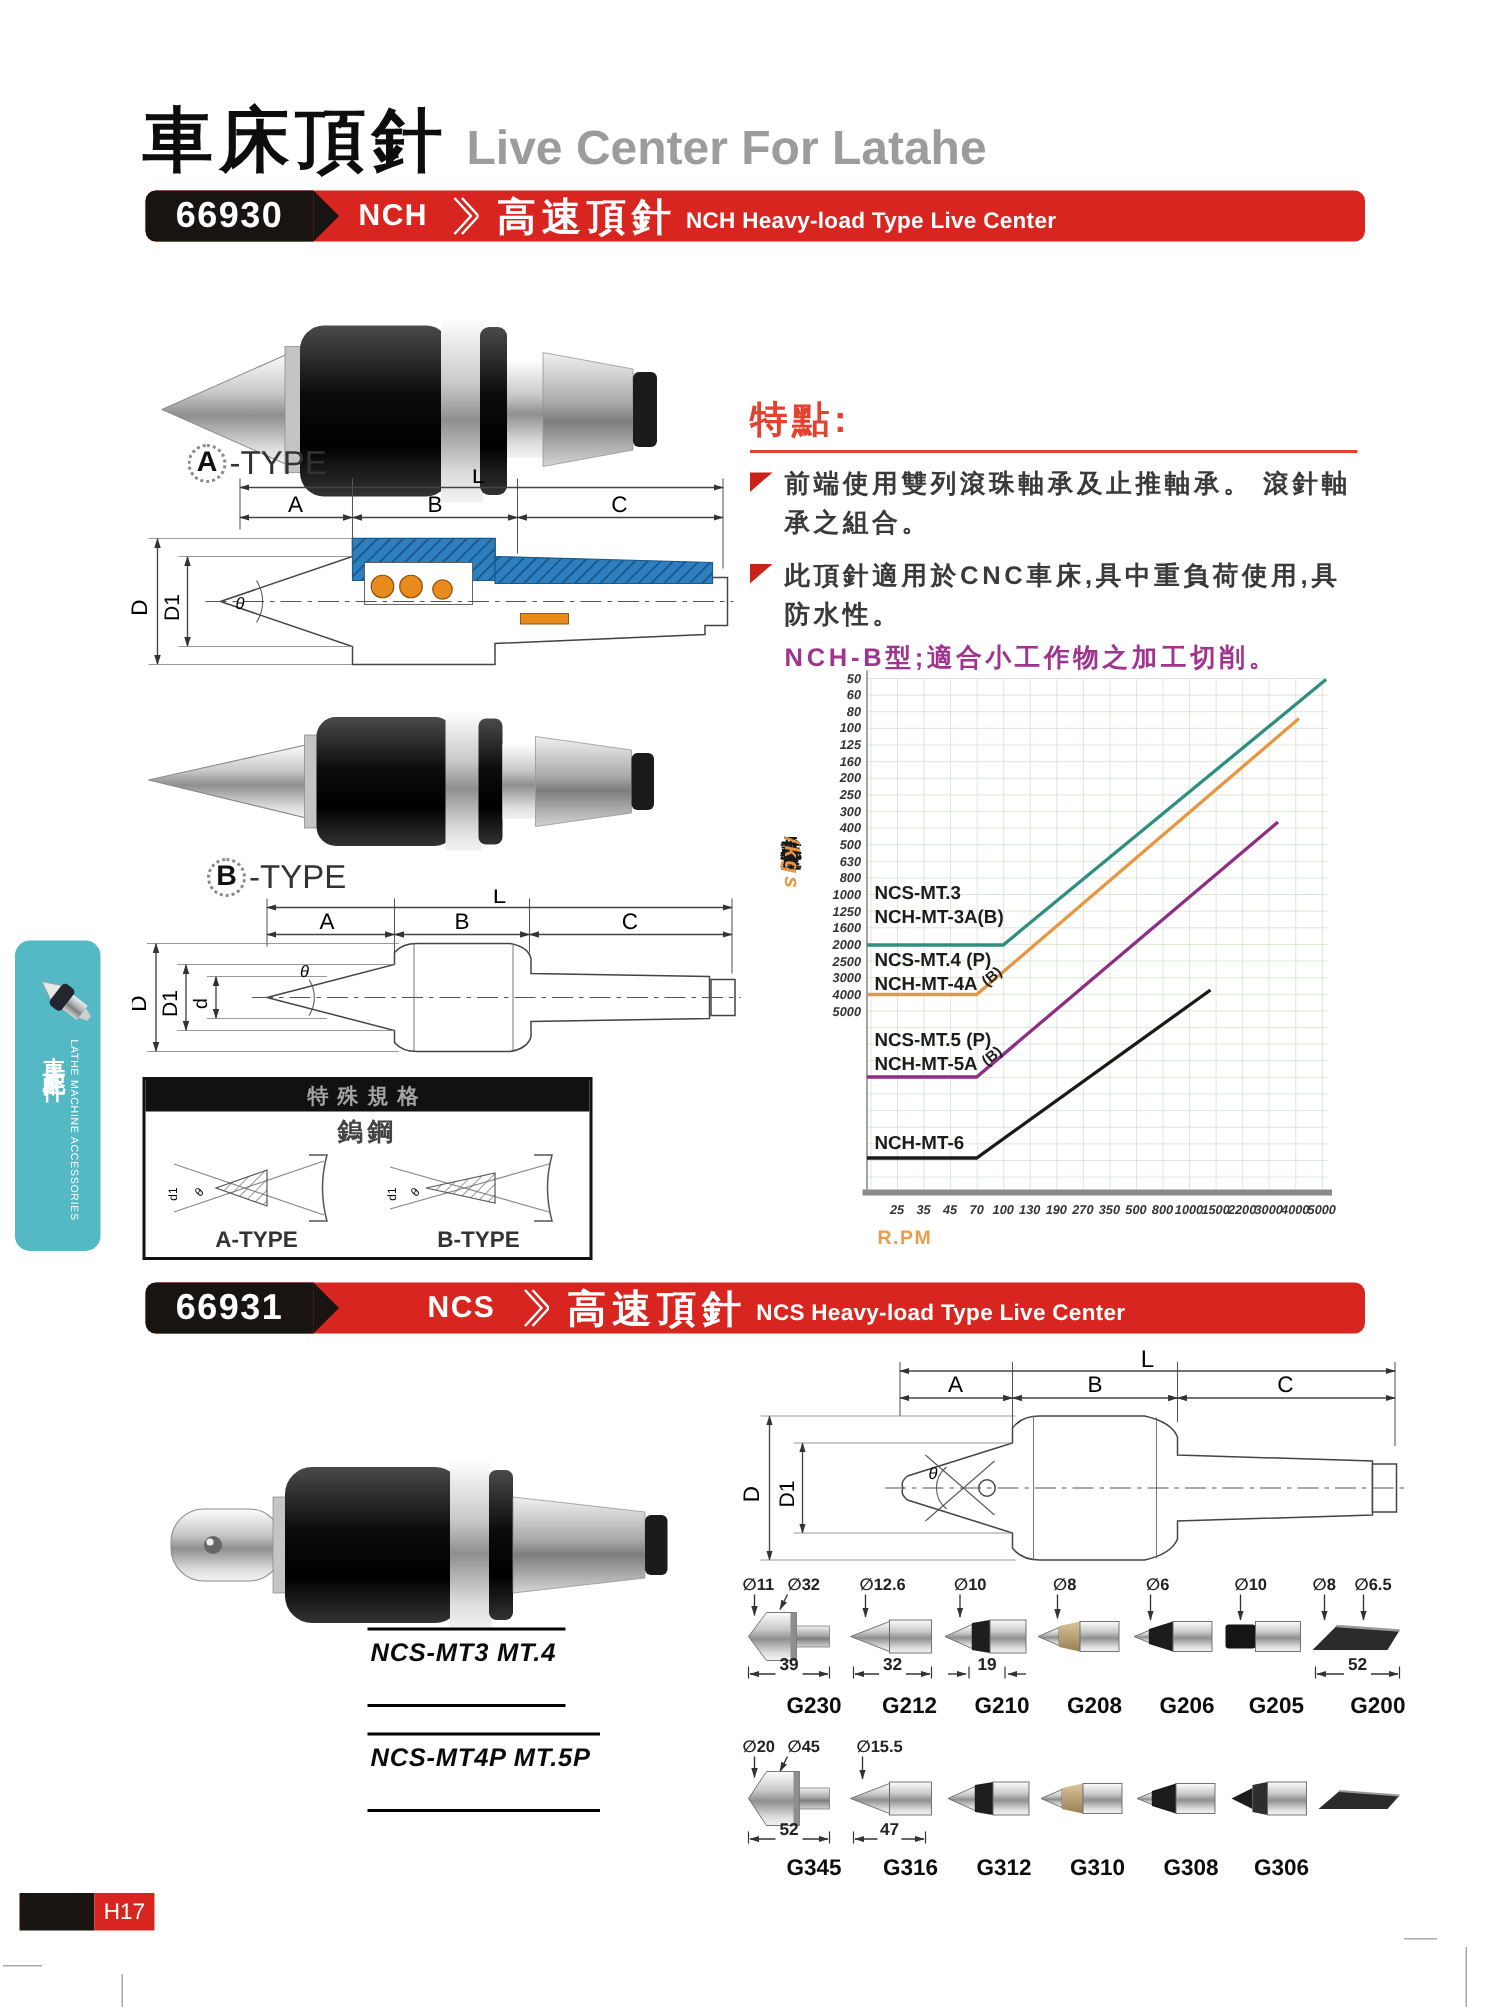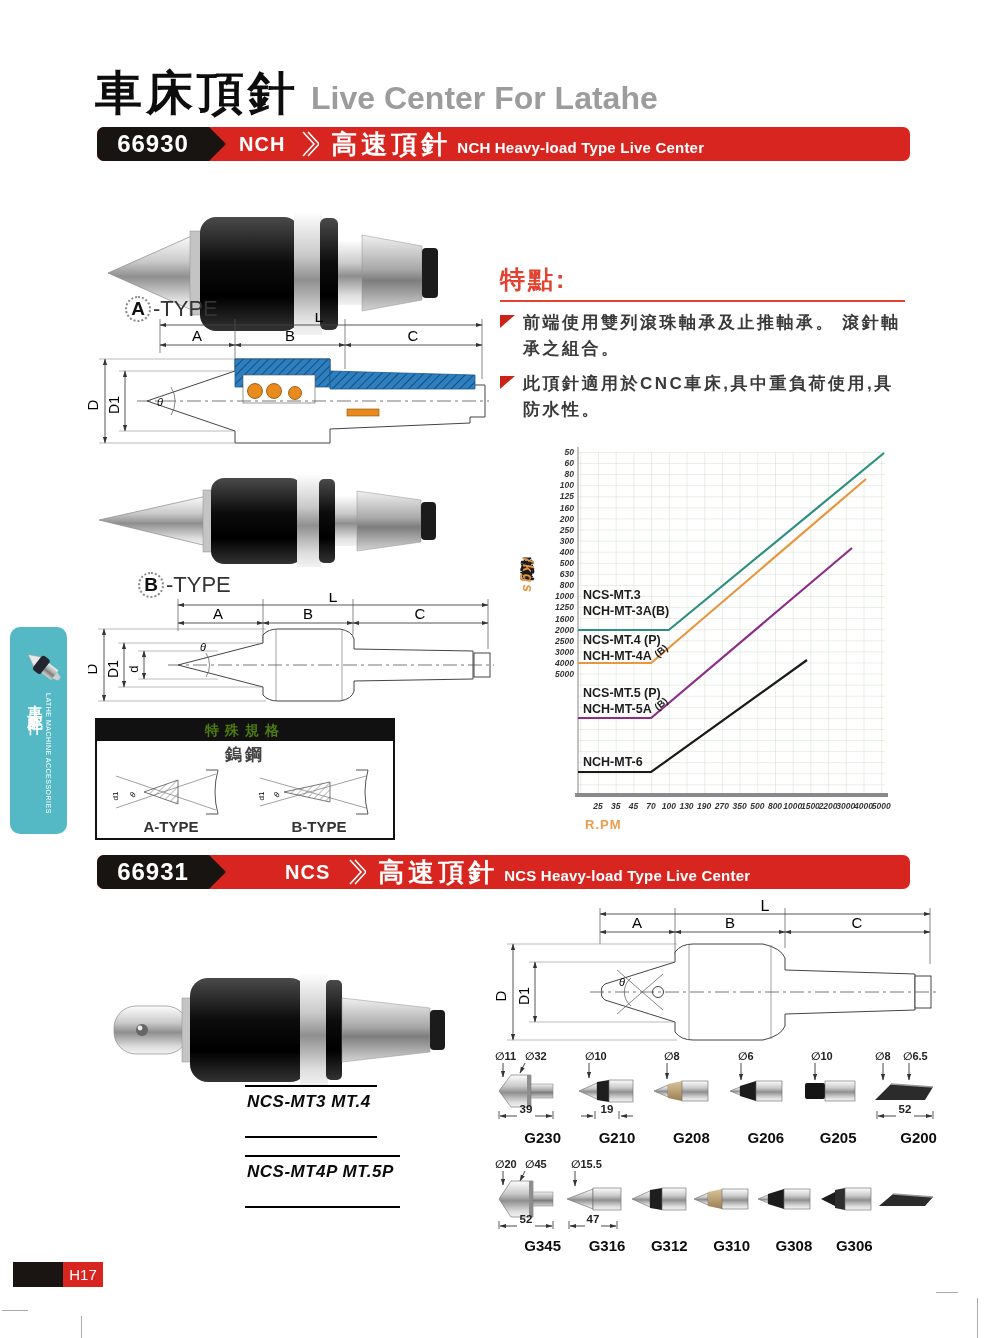--- a/index.html
+++ b/index.html
@@ -36,21 +36,21 @@
   .chart-ylabel { position:absolute; left:519px; top:546px; writing-mode:vertical-rl; font-size:14px; font-weight:700; color:#1a1a1a; letter-spacing:2px; }
   .chart-ylabel .unit { color:#e8963f; font-style:italic; font-weight:800; }
   .chart-xlabel { position:absolute; left:585px; top:817px; color:#eb9d4e; font-size:13px; font-weight:700; letter-spacing:1px; }
   .chart-svg text { font-family:"Liberation Sans","DejaVu Sans",sans-serif; }
   .tick-t { font-size:8.5px; font-weight:700; font-style:italic; fill:#333; }
   .ser-t  { font-size:12.5px; font-weight:700; fill:#1c1c1c; }
   .sup-t  { font-size:10px; font-weight:700; fill:#1c1c1c; }
 
   
   .special-box { position:absolute; left:95px; top:718px; width:300px; height:122px; border:2px solid #111; background:#fff; }
-  .special-head { background:#111; color:#4d7c0f; text-align:center; font-size:14px; font-weight:700; letter-spacing:6px; height:21px; line-height:21px; }
+  .special-head { background:#111; color:#a3a3a3; text-align:center; font-size:14px; font-weight:700; letter-spacing:6px; height:21px; line-height:21px; }
   .special-mat { text-align:center; font-size:17px; font-weight:700; color:#444; letter-spacing:3px; margin-top:2px; }
   .special-row { display:flex; justify-content:space-around; }
   .special-cell { text-align:center; }
   .special-cell .lbl { font-size:15px; color:#333; font-weight:600; }
   .special-cell .lbl b { font-weight:800; }
 
   
   .model-label { position:absolute; font-size:17px; font-weight:800; font-style:italic; color:#0a0a0a; border-top:2px solid #000; border-bottom:2px solid #000; padding:5px 6px 24px 2px; letter-spacing:0.5px; white-space:nowrap; }
 
   
@@ -283,20 +283,21 @@
   <div class="features">
     <div class="feat-head">特點:</div>
     <div class="feat-item">
       <span class="feat-tri"></span>
       <span class="feat-text">前端使用雙列滾珠軸承及止推軸承。 滾針軸承之組合。</span>
     </div>
     <div class="feat-item">
       <span class="feat-tri"></span>
       <span class="feat-text">此頂針適用於CNC車床,具中重負荷使用,具防水性。</span>
     </div>
+    <div class="feat-note">NCH-B型;適合小工作物之加工切削。</div>
   </div>
 
   <div class="chart-ylabel"><span>承載工件重量</span><span class="unit">/kgs</span></div>
   <div class="chart-xlabel">R.PM</div>
 
   <svg class="abs chart-svg" style="left:525px; top:443px;" width="372" height="392" viewBox="0 0 372 392">
     <rect x="53" y="9" width="307" height="343" fill="url(#gridP)"></rect>
     <line x1="53" y1="4" x2="53" y2="352" stroke="#9a9a9a" stroke-width="1.2"></line>
     <line x1="50" y1="352" x2="363" y2="352" stroke="#8a8a8a" stroke-width="4"></line>
 
@@ -438,20 +439,34 @@
         <rect x="36" y="34" width="22" height="14" fill="url(#gSteel)" stroke="#777" stroke-width="0.5"></rect>
         <line x1="4" y1="61" x2="4" y2="69" stroke="#333" stroke-width="0.8"></line>
           <line x1="58" y1="61" x2="58" y2="69" stroke="#333" stroke-width="0.8"></line>
         <line x1="22" y1="66" x2="5" y2="66" stroke="#333" stroke-width="0.9" marker-end="url(#ma)"></line>
         <line x1="40" y1="66" x2="57" y2="66" stroke="#333" stroke-width="0.9" marker-end="url(#ma)"></line>
         <text class="dim-n" x="31" y="63" text-anchor="middle">39</text>
       </svg>
       <div class="tip-code">G230</div>
     </div>
     <div class="tip-cell">
+      <svg class="tip-svg" width="60" height="78" viewBox="0 0 60 78">
+        <text x="8" y="10">∅12.6</text>
+        <line x1="12" y1="13" x2="12" y2="28" stroke="#333" stroke-width="0.9" marker-end="url(#ma)"></line>
+        <polygon points="2,41 28,31 28,51" fill="url(#gSilver)" stroke="#666" stroke-width="0.6"></polygon>
+        <rect x="28" y="30" width="28" height="22" fill="url(#gSilver)" stroke="#666" stroke-width="0.6"></rect>
+        <line x1="4" y1="61" x2="4" y2="69" stroke="#333" stroke-width="0.8"></line>
+          <line x1="56" y1="61" x2="56" y2="69" stroke="#333" stroke-width="0.8"></line>
+        <line x1="21" y1="66" x2="5" y2="66" stroke="#333" stroke-width="0.9" marker-end="url(#ma)"></line>
+        <line x1="39" y1="66" x2="55" y2="66" stroke="#333" stroke-width="0.9" marker-end="url(#ma)"></line>
+        <text class="dim-n" x="30" y="63" text-anchor="middle">32</text>
+      </svg>
+      <div class="tip-code">G212</div>
+    </div>
+    <div class="tip-cell">
       <svg class="tip-svg" width="58" height="78" viewBox="0 0 58 78">
         <text x="8" y="10">∅10</text>
         <line x1="12" y1="13" x2="12" y2="28" stroke="#333" stroke-width="0.9" marker-end="url(#ma)"></line>
         <polygon points="2,41 20,33 20,49" fill="url(#gSilver)" stroke="#666" stroke-width="0.6"></polygon>
         <polygon points="20,32 32,30 32,52 20,50" fill="#1e1e1e"></polygon>
         <rect x="32" y="30" width="24" height="22" fill="url(#gSilver)" stroke="#666" stroke-width="0.6"></rect>
         <line x1="18" y1="61" x2="18" y2="69" stroke="#333" stroke-width="0.8"></line>
           <line x1="42" y1="61" x2="42" y2="69" stroke="#333" stroke-width="0.8"></line>
         <line x1="16" y1="66" x2="4" y2="66" stroke="#333" stroke-width="0.9" marker-start="url(#ma)"></line>
         <line x1="44" y1="66" x2="56" y2="66" stroke="#333" stroke-width="0.9" marker-start="url(#ma)"></line>

